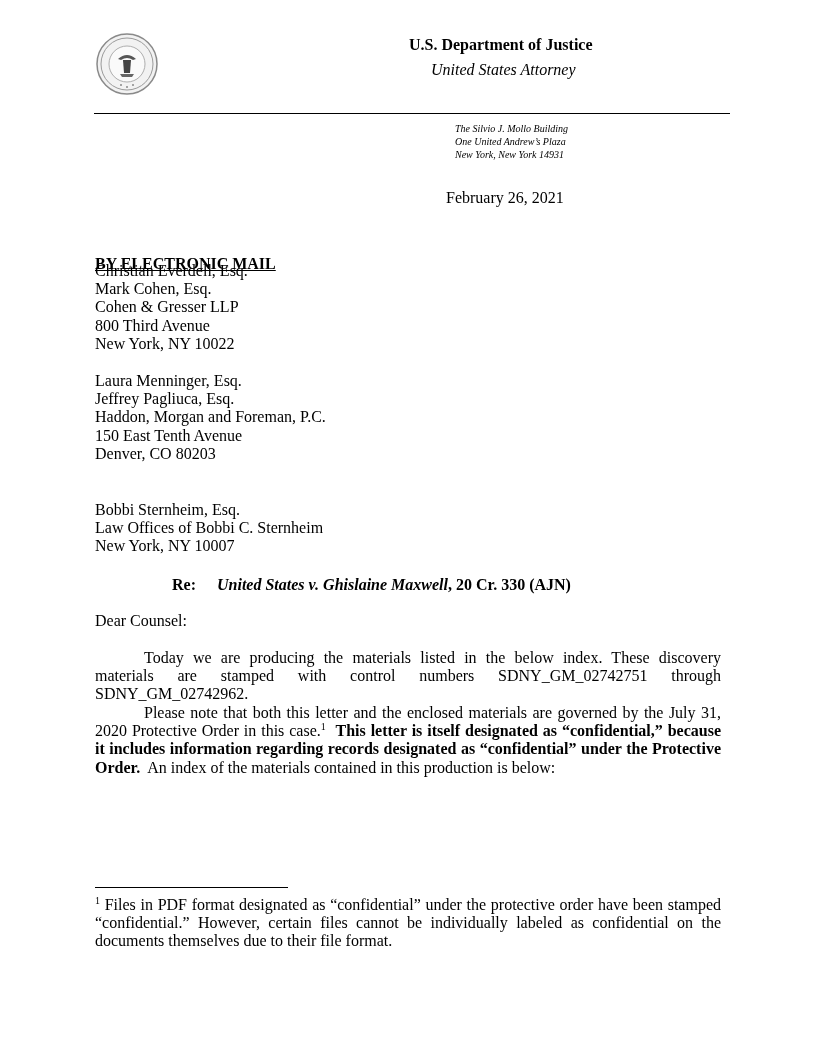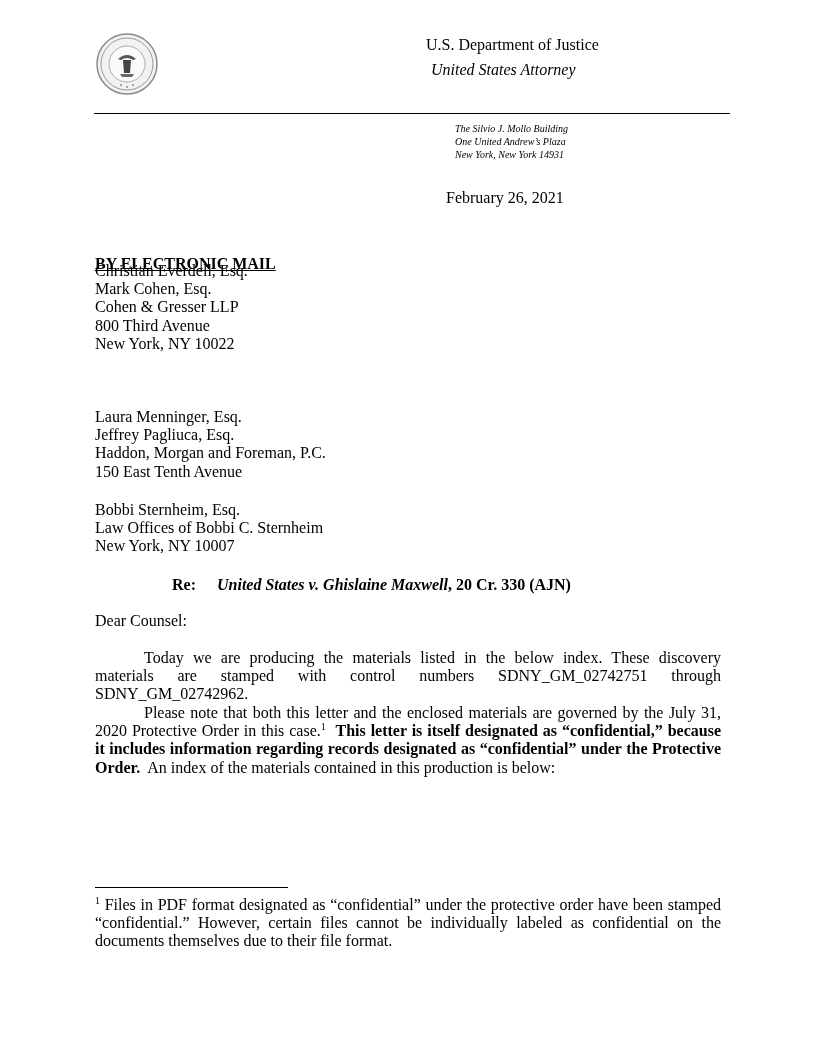--- a/index.html
+++ b/index.html
@@ -4,29 +4,29 @@
 <style>
   html, body { margin: 0; padding: 0; background: #ffffff; }
   body {
     width: 816px; height: 1056px; position: relative; overflow: hidden;
     font-family: "Liberation Serif", serif; color: #000; font-size: 16px;
   }
   .abs { position: absolute; }
   .seal {
     left: 96px; top: 33px; width: 62px; height: 62px;
   }
-  .hdr-agency { left: 426px; top: 36px; font-weight: normal; font-size: 16px; line-height: 18px; }
+  .hdr-agency { left: 409px; top: 36px; font-weight: bold; font-size: 16px; line-height: 18px; }
   .hdr-office { left: 431px; top: 60px; font-style: italic; font-size: 16px; line-height: 19px; }
   .hdr-rule { left: 94px; top: 113px; width: 636px; height: 0; border-top: 1.3px solid #000; }
   .hdr-addr { left: 431px; top: 122px; font-style: italic; font-size: 10px; line-height: 13px; margin-left: 24px; }
   .date { left: 446px; top: 189px; line-height: 18px; }
   .delivery { left: 95px; top: 227px; font-weight: bold; text-decoration: underline; line-height: 18px; margin-top: 28px; }
   .addr-block { left: 95px; line-height: 18.2px; }
   .addr-1 { top: 262px; }
-  .addr-2 { top: 372px; margin-top: 36px; }
+  .addr-2 { top: 372px; }
   .addr-3 { top: 501px; }
   .re { left: 172px; top: 576px; font-weight: bold; line-height: 18px; }
   .re .re-label { display: inline-block; width: 45px; }
   .salutation { left: 95px; top: 612px; line-height: 18px; }
   .para { left: 95px; width: 626px; text-align: justify; line-height: 18.2px; }
   .para-1 { top: 649px; text-indent: 49px; }
   .para-2 { top: 704px; text-indent: 49px; }
   .fn-rule { left: 95px; top: 887px; width: 193px; height: 0; border-top: 1px solid #000; }
   .footnote { left: 95px; top: 896px; width: 626px; text-align: justify; line-height: 18.2px; font-size: 16px; }
   sup { font-size: 10px; vertical-align: 6px; line-height: 0; }
@@ -68,20 +68,21 @@
   <span class="line">Mark Cohen, Esq.</span>
   <span class="line">Cohen &amp; Gresser LLP</span>
   <span class="line">800 Third Avenue</span>
   <span class="line">New York, NY 10022</span>
 </div>
 <div class="abs addr-block addr-2">
   <span class="line">Laura Menninger, Esq.</span>
   <span class="line">Jeffrey Pagliuca, Esq.</span>
   <span class="line">Haddon, Morgan and Foreman, P.C.</span>
   <span class="line">150 East Tenth Avenue</span>
+  <span class="line">Denver, CO 80203</span>
 </div>
 <div class="abs addr-block addr-3">
   <span class="line">Bobbi Sternheim, Esq.</span>
   <span class="line">Law Offices of Bobbi C. Sternheim</span>
   <span class="line">New York, NY 10007</span>
 </div>
 
 <div class="abs re">
   <span class="re-label">Re:</span><i>United States v. Ghislaine Maxwell</i><span>, 20 Cr. 330 (AJN)</span>
 </div>

